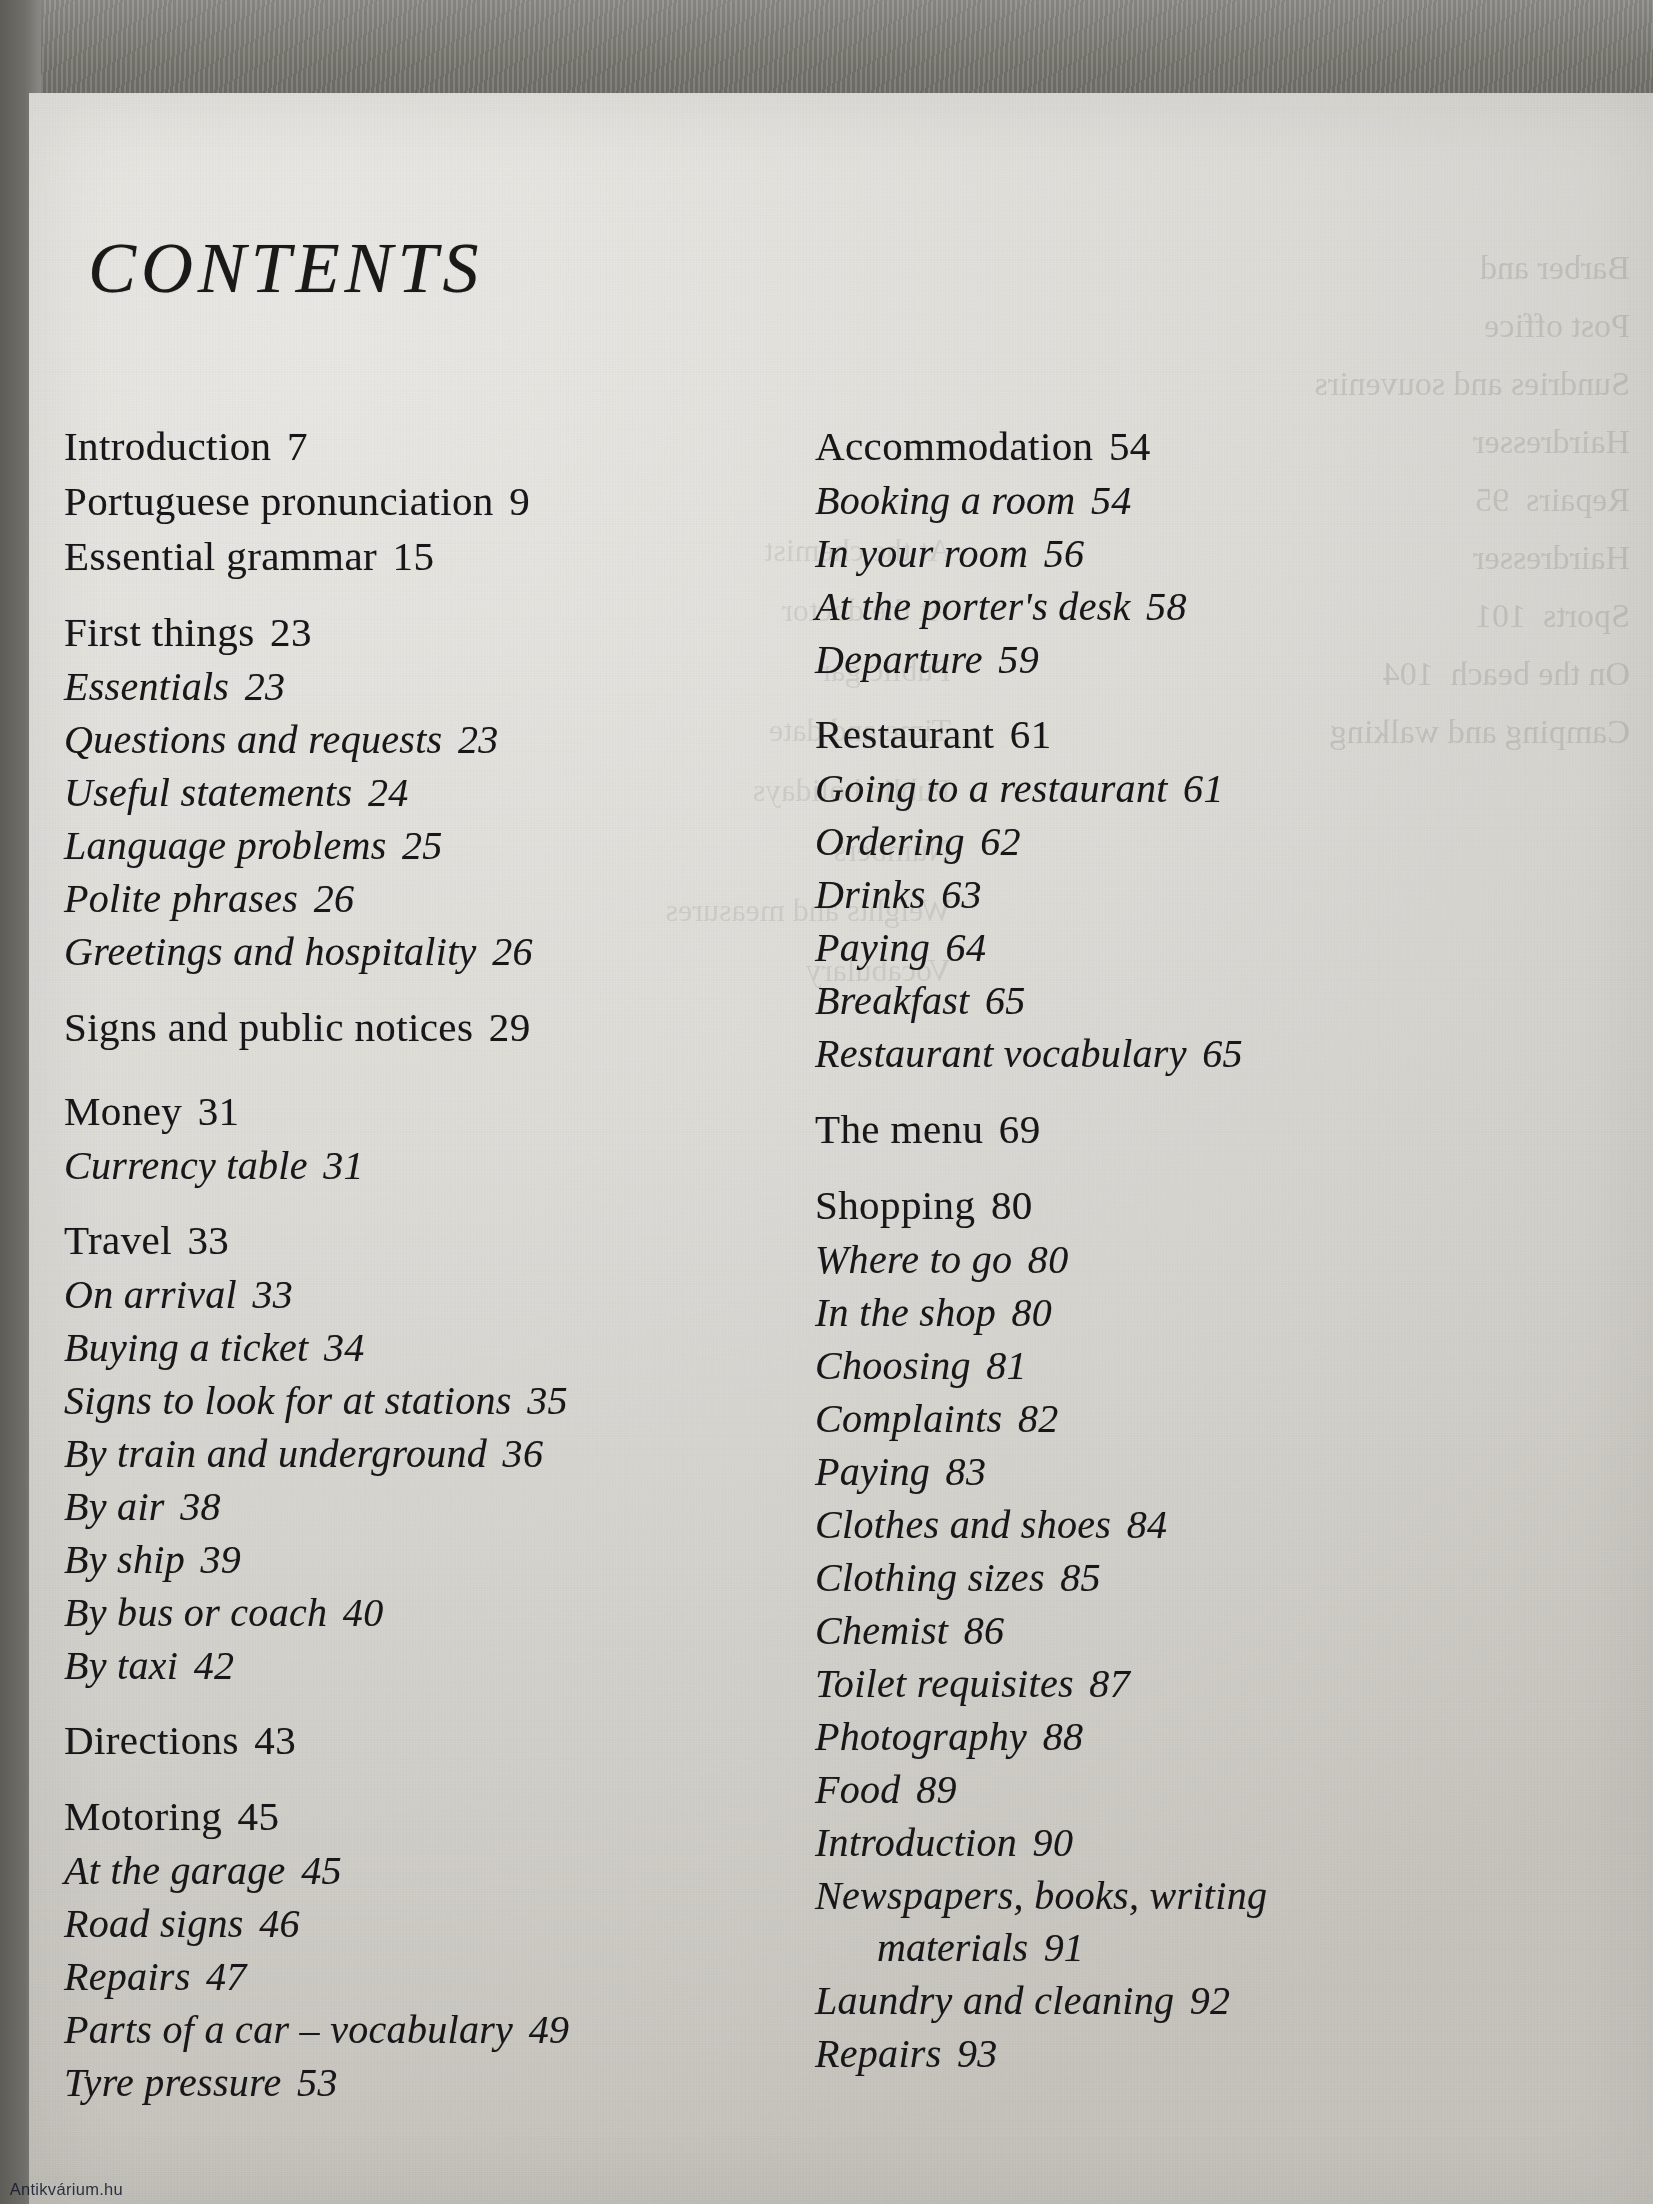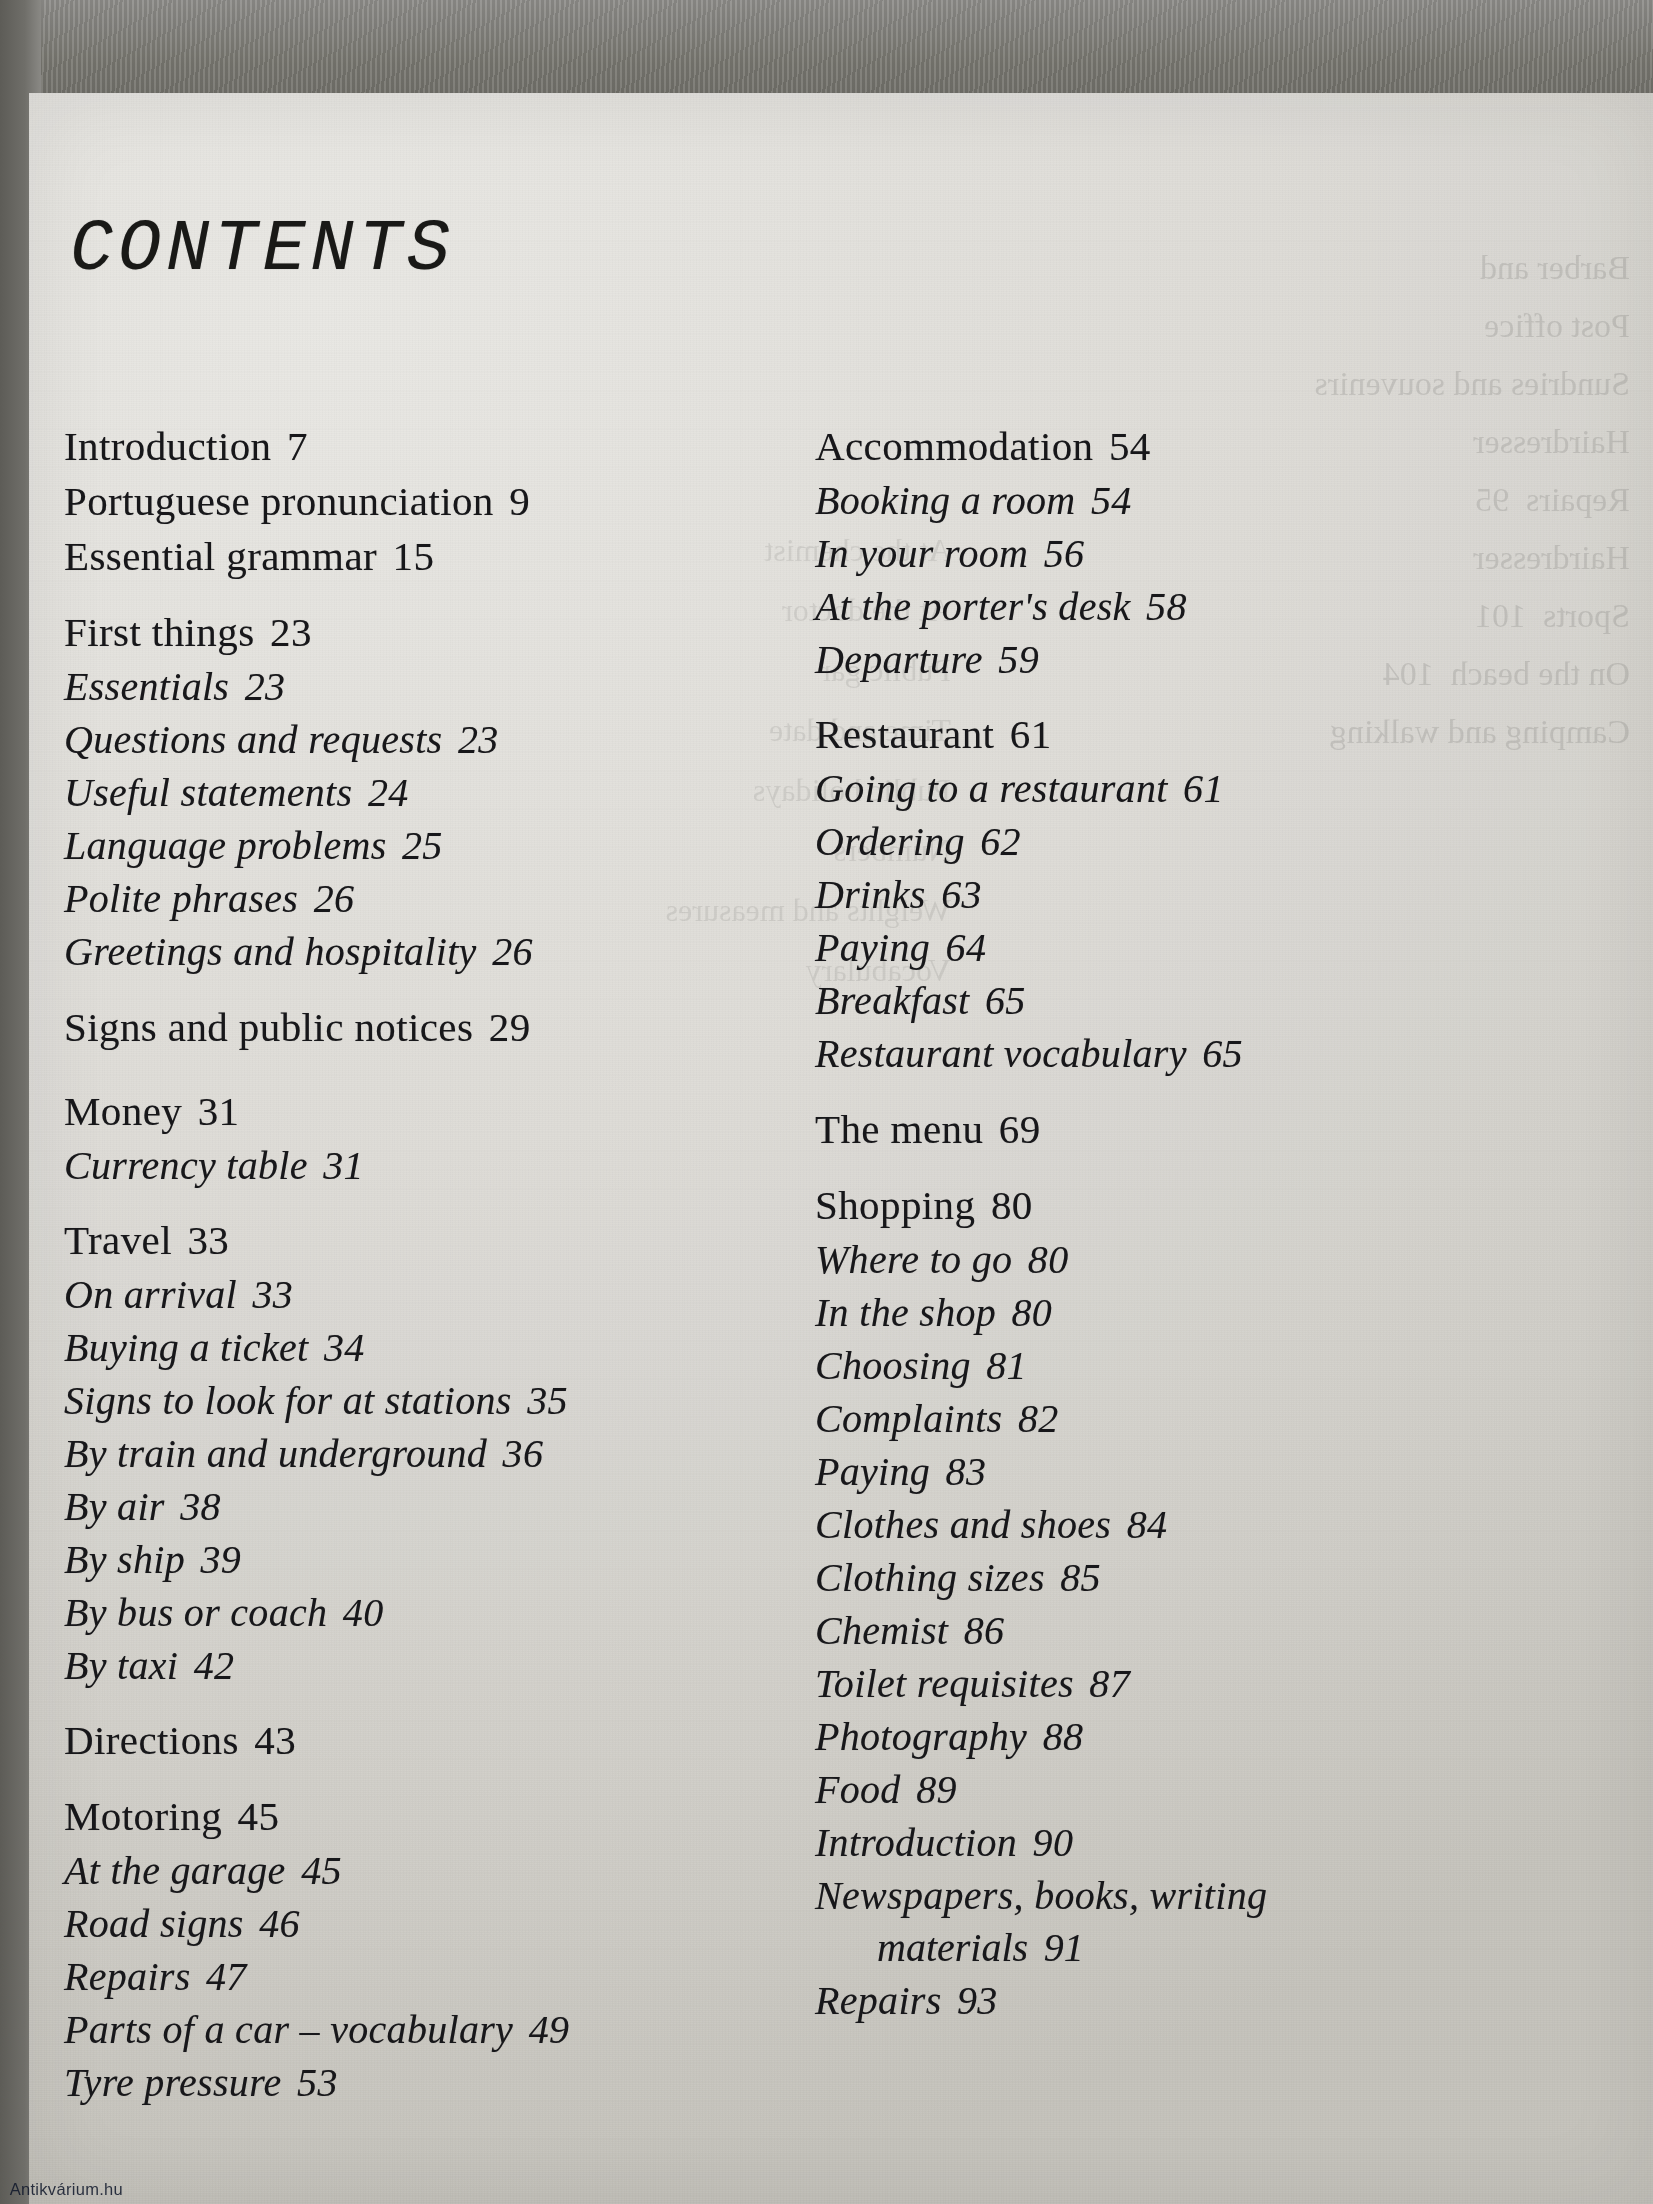--- a/index.html
+++ b/index.html
@@ -84,22 +84,22 @@
     line-height: 60px;
     font-family: "Liberation Serif", serif;
     pointer-events: none;
     filter: blur(0.7px);
     white-space: pre;
   }
   h1#title {
     position: absolute;
     left: 41px;
     top: 116px;
-    margin: 0;
-    font-family: Liberation Mono, monospace;
+    margin: 18px;
+    font-family: Liberation Serif, serif;
     font-style: italic;
     font-weight: normal;
     font-size: 72px;
     letter-spacing: 4.9px;
     color: #191917;
     text-shadow: 0 0 1px rgba(0,0,0,0.35);
     text-align: right;
   }
   .col {
     position: absolute;
@@ -238,19 +238,20 @@
         <div class="entry sub"><span>Paying</span><span class="pg">83</span></div>
         <div class="entry sub"><span>Clothes and shoes</span><span class="pg">84</span></div>
         <div class="entry sub"><span>Clothing sizes</span><span class="pg">85</span></div>
         <div class="entry sub"><span>Chemist</span><span class="pg">86</span></div>
         <div class="entry sub"><span>Toilet requisites</span><span class="pg">87</span></div>
         <div class="entry sub"><span>Photography</span><span class="pg">88</span></div>
         <div class="entry sub"><span>Food</span><span class="pg">89</span></div>
         <div class="entry sub"><span>Introduction</span><span class="pg">90</span></div>
         <div class="entry sub"><span>Newspapers, books, writing</span></div>
         <div class="entry cont"><span>materials</span><span class="pg">91</span></div>
+        <div class="entry sub"><span>Laundry and cleaning</span><span class="pg">92</span></div>
         <div class="entry sub"><span>Repairs</span><span class="pg">93</span></div>
       </div>
   </div>
 
   <div id="watermark">Antikvárium.hu</div>
 </div>
 
 
 </body></html>

